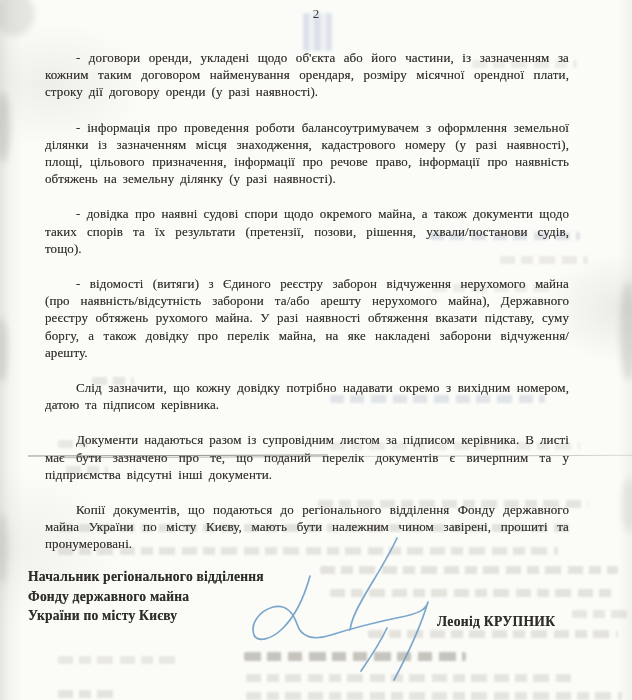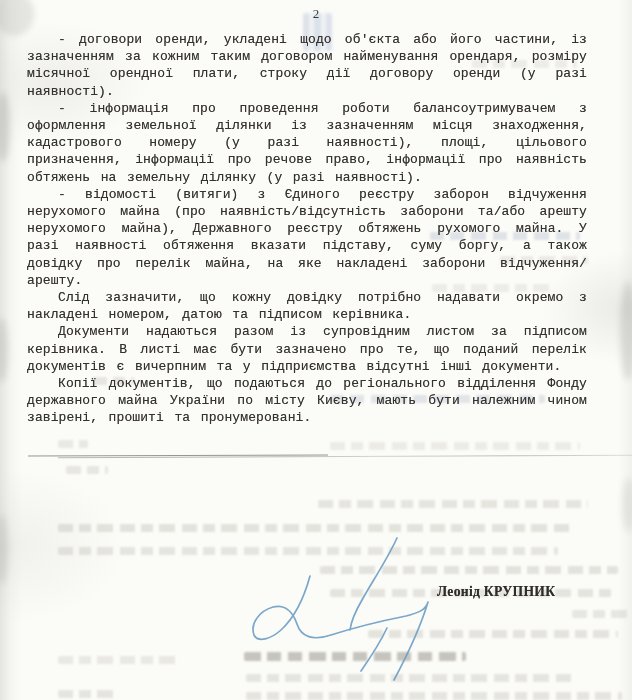--- a/index.html
+++ b/index.html
@@ -72,28 +72,28 @@
   .pagenum{
     position:absolute;left:0;right:0;top:6px;text-align:center;
     font-size:13px;color:#3c3a36;
   }
   .body-text{
     position:absolute;left:27px;top:31px;width:560px;
     font-size:13px;line-height:17.2px;color:var(--ink);
     text-align:justify;word-spacing:2.6px;letter-spacing:.1px;
     text-shadow:0 0 .5px rgba(53,50,46,.55);
   }
-  .body-text p{margin:0;text-indent:31px;font-family:Liberation Mono, monospace;}
+  .body-text p{margin:18px;text-indent:31px;}
   .signoff{
     position:absolute;left:28px;top:567px;
     font-size:13.6px;font-weight:bold;line-height:19.5px;color:#2f2d29;
     letter-spacing:.2px;text-shadow:0 0 .5px rgba(47,45,41,.55);
   }
   .signer{
-    position:absolute;left:437px;top:584px;
+    position:absolute;left:437px;top:614px;
     font-size:13.6px;font-weight:bold;color:#2f2d29;letter-spacing:.3px;
     text-shadow:0 0 .5px rgba(47,45,41,.55);white-space:nowrap;
   }
   .signature-svg{position:absolute;left:250px;top:510px;pointer-events:none;}
 </style>
 </head>
 <body>
 
 <div class="page">
 
@@ -126,29 +126,35 @@
   <div class="ghost" style="left:58px;top:690px;width:62px;opacity:.55"></div>
   <div class="ghost" style="left:246px;top:692px;width:376px;opacity:.55"></div>
 
   <div class="emblem"></div>
 
   <div class="pagenum">2</div>
 
   <div class="body-text">
     <p>- договори оренди, укладені щодо об'єкта або його частини, із зазначенням за кожним таким договором найменування орендаря, розміру місячної орендної плати, строку дії договору оренди (у разі наявності).</p>
     <p>- інформація про проведення роботи балансоутримувачем з оформлення земельної ділянки із зазначенням місця знаходження, кадастрового номеру (у разі наявності), площі, цільового призначення, інформації про речове право, інформації про наявність обтяжень на земельну ділянку (у разі наявності).</p>
+    <p>- довідка про наявні судові спори щодо окремого майна, а також документи щодо таких спорів та їх результати (претензії, позови, рішення, ухвали/постанови судів, тощо).</p>
     <p>- відомості (витяги) з Єдиного реєстру заборон відчуження нерухомого майна (про наявність/відсутність заборони та/або арешту нерухомого майна), Державного реєстру обтяжень рухомого майна. У разі наявності обтяження вказати підставу, суму боргу, а також довідку про перелік майна, на яке накладені заборони відчуження/арешту.</p>
-    <p>Слід зазначити, що кожну довідку потрібно надавати окремо з накладені номером, датою та підписом керівника.</p>
+    <p>Слід зазначити, що кожну довідку потрібно надавати окремо з вихідним номером, датою та підписом керівника.</p>
     <p>Документи надаються разом із супровідним листом за підписом керівника. В листі має бути зазначено про те, що поданий перелік документів є вичерпним та у підприємства відсутні інші документи.</p>
     <p>Копії документів, що подаються до регіонального відділення Фонду державного майна України по місту Києву, мають бути належним чином завірені, прошиті та пронумеровані.</p>
   </div>
 
   <div class="strike"></div>
   <div class="crease"></div>
 
+  <div class="signoff">
+    <div>Начальник регіонального відділення</div>
+    <div>Фонду державного майна</div>
+    <div>України по місту Києву</div>
+  </div>
   <div class="signer">Леонід КРУПНИК</div>
 
   <svg class="signature-svg" width="200" height="190" viewBox="0 0 200 190" fill="none">
     <g stroke="#6d9ec6" stroke-width="1.7" stroke-linecap="round" stroke-linejoin="round" opacity=".9">
 
       <path d="M147,28 C138,48 122,72 112,90 C105,102 101,112 100,120"></path>
 
       <path d="M60,66 C54,88 44,108 31,120 C21,129 8,133 4,125
                C0,114 9,101 23,97 C35,94 43,102 47,114
                C51,127 63,131 81,125 C103,118 131,111 156,106

